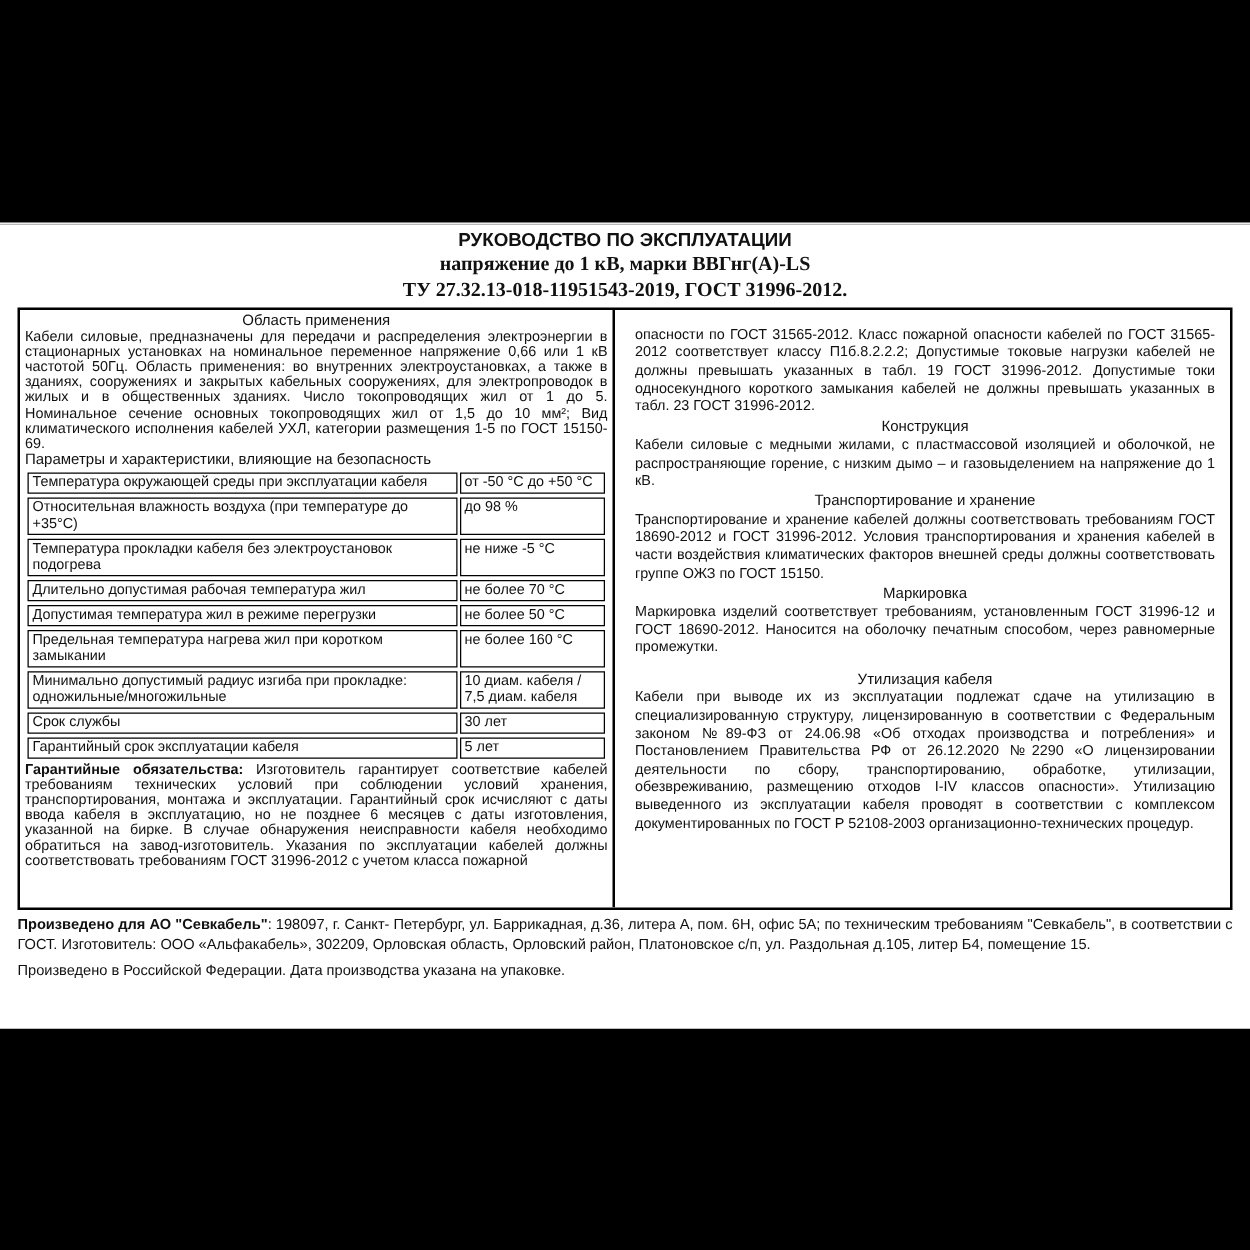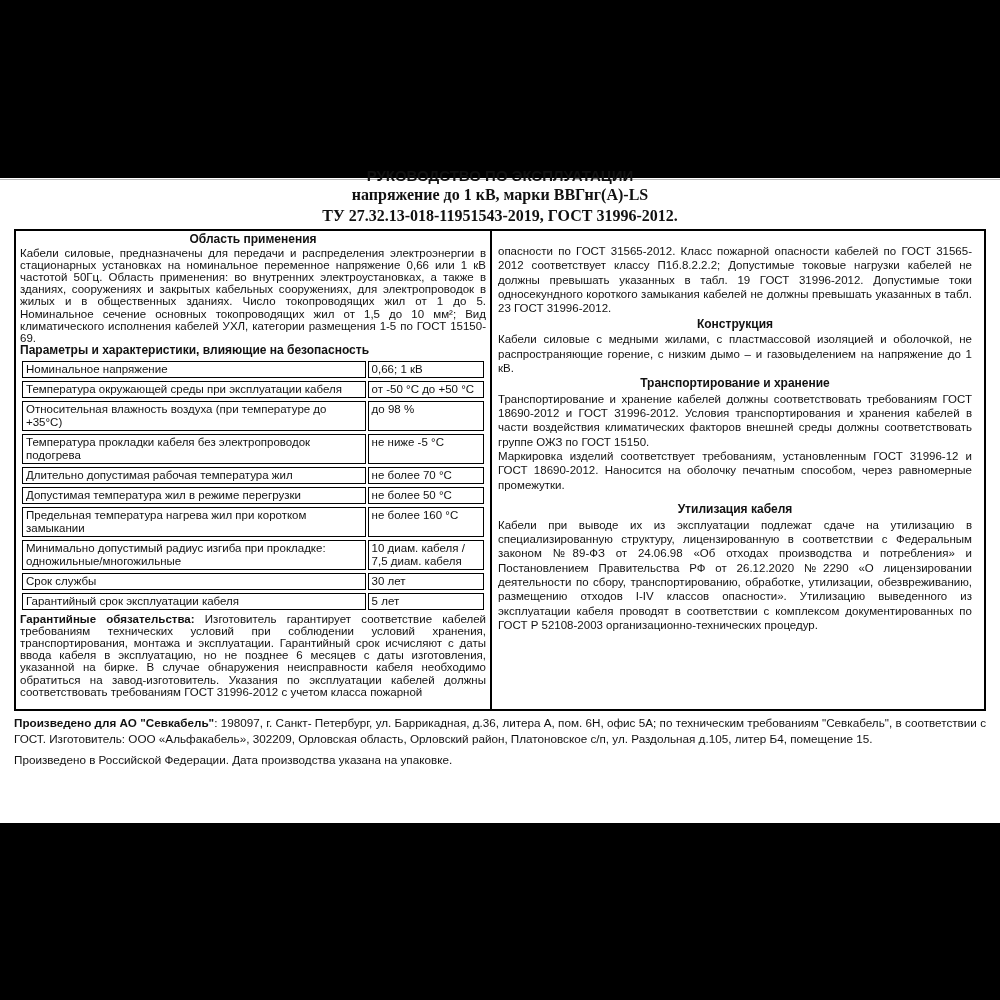--- a/index.html
+++ b/index.html
@@ -2,34 +2,34 @@
 <html><head>
 <meta charset="utf-8">
 <style>
   html,body{margin:0;padding:0;background:#fff;}
   .page{position:relative;width:1000px;height:1000px;background:#fff;overflow:hidden;
         font-family:"Liberation Sans",sans-serif;color:#111;}
   .bar{position:absolute;left:0;width:1000px;background:#000;}
   .bar-top{top:0;height:178px;}
   .bar-bottom{bottom:0;height:177px;}
   .hairline{position:absolute;top:179px;left:0;width:1000px;height:1px;background:#b9b9b9;}
-  .doc{position:absolute;top:164px;left:0;width:1000px;}
+  .doc{position:absolute;top:181px;left:0;width:1000px;}
 
   .title-block{text-align:center;padding-top:2px;}
   .doc-type{font-weight:bold;font-size:15px;line-height:19px;}
   .subtitle{font-family:"Liberation Serif",serif;font-weight:bold;font-size:16px;line-height:20.5px;}
 
   .columns{display:flex;border:2px solid #000;margin:3px 14px 0;height:482px;box-sizing:border-box;overflow:hidden;}
   .col{box-sizing:border-box;}
   .col-left{width:476px;border-right:2px solid #000;padding:2px 4px 0 4px;}
-  .col-right{flex:1;padding:13px 12px 0 6px;}
+  .col-right{flex:1;padding:13px 12px 0 16px;}
 
   .body{font-size:11.5px;line-height:12.2px;margin:0;text-align:justify;}
   .col-right .body{line-height:14.35px;}
-  .sec-title{font-weight:bold;font-size:12px;line-height:13.5px;}
+  .sec-title{font-weight:normal;font-size:12px;line-height:13.5px;}
   .center{text-align:center;}
   .col-right .sec-title{margin:2px 0 1px;}
   .col-right .sec-title.gap{margin-top:11px;}
 
   table.params{border-collapse:separate;border-spacing:2px 3px;width:100%;margin:0;}
   table.params td{border:1px solid #000;font-size:11.5px;line-height:13px;
                   padding:1px 3px;vertical-align:top;text-align:left;}
   td.lbl{width:348px;}
   td.val{width:112px;}
 
@@ -58,33 +58,29 @@
     <div class="columns">
 
       <div class="col col-left">
         <div class="sec-title center">Область применения</div>
         <p class="body">Кабели силовые, предназначены для передачи и распределения электроэнергии в стационарных установках на номинальное переменное напряжение 0,66 или 1 кВ частотой 50Гц. Область применения: во внутренних электроустановках, а также в зданиях, сооружениях и закрытых кабельных сооружениях, для электропроводок в жилых и в общественных зданиях. Число токопроводящих жил от 1 до 5. Номинальное сечение основных токопроводящих жил от 1,5 до 10 мм²; Вид климатического исполнения кабелей УХЛ, категории размещения 1-5 по ГОСТ 15150-69.</p>
         <div class="sec-title">Параметры и характеристики, влияющие на безопасность</div>
 
         <table class="params">
           <tbody>
             <tr>
-              <td class="lbl">Номинальное напряжение</td>
-              <td class="val">0,66; 1 кВ</td>
-            </tr>
-            <tr>
               <td class="lbl">Температура окружающей среды при эксплуатации кабеля</td>
               <td class="val">от -50 °С до +50 °С</td>
             </tr>
             <tr>
               <td class="lbl">Относительная влажность воздуха (при температуре до +35°С)</td>
               <td class="val">до 98 %</td>
             </tr>
             <tr>
-              <td class="lbl">Температура прокладки кабеля без электропроводок подогрева</td>
+              <td class="lbl">Температура прокладки кабеля без электроустановок подогрева</td>
               <td class="val">не ниже -5 °С</td>
             </tr>
             <tr>
               <td class="lbl">Длительно допустимая рабочая температура жил</td>
               <td class="val">не более 70  °С</td>
             </tr>
             <tr>
               <td class="lbl">Допустимая температура жил в режиме перегрузки</td>
               <td class="val">не более 50  °С</td>
             </tr>
@@ -112,20 +108,21 @@
 
       <div class="col col-right">
         <p class="body">опасности по ГОСТ 31565-2012. Класс пожарной опасности кабелей по ГОСТ 31565-2012 соответствует классу П1б.8.2.2.2; Допустимые токовые нагрузки кабелей не должны превышать указанных в табл. 19 ГОСТ 31996-2012. Допустимые токи односекундного короткого замыкания кабелей не должны превышать указанных в табл. 23 ГОСТ 31996-2012.</p>
 
         <div class="sec-title center">Конструкция</div>
         <p class="body">Кабели силовые с медными жилами, с пластмассовой изоляцией и оболочкой, не распространяющие горение, с низким дымо – и газовыделением на напряжение до 1 кВ.</p>
 
         <div class="sec-title center">Транспортирование и хранение</div>
         <p class="body">Транспортирование и хранение кабелей должны соответствовать требованиям ГОСТ 18690-2012 и ГОСТ 31996-2012. Условия транспортирования и хранения кабелей в части воздействия климатических факторов внешней среды должны соответствовать группе ОЖЗ по ГОСТ 15150.</p>
 
+        <div class="sec-title center">Маркировка</div>
         <p class="body">Маркировка изделий соответствует требованиям, установленным ГОСТ 31996-12 и ГОСТ 18690-2012. Наносится на оболочку печатным способом, через равномерные промежутки.</p>
 
         <div class="sec-title center gap">Утилизация кабеля</div>
         <p class="body">Кабели при выводе их из эксплуатации подлежат сдаче на утилизацию в специализированную структуру, лицензированную в соответствии с Федеральным законом №89-ФЗ от 24.06.98 «Об отходах производства и потребления» и Постановлением Правительства РФ от 26.12.2020 №2290 «О лицензировании деятельности по сбору, транспортированию, обработке, утилизации, обезвреживанию, размещению отходов I-IV классов опасности». Утилизацию выведенного из эксплуатации кабеля проводят в соответствии с комплексом документированных по ГОСТ Р 52108-2003 организационно-технических процедур.</p>
       </div>
     </div>
 
     <div class="footer">
       <p class="f just"><b>Произведено для АО "Севкабель"</b><span>: 198097, г. Санкт- Петербург, ул. Баррикадная, д.36, литера А, пом. 6Н, офис 5А; по техническим требованиям "Севкабель", в соответствии с ГОСТ. Изготовитель: ООО «Альфакабель», 302209, Орловская область, Орловский район, Платоновское с/п, ул. Раздольная д.105, литер Б4, помещение 15.</span></p>
       <p class="f made">Произведено в Российской Федерации. Дата производства указана на упаковке.</p>

